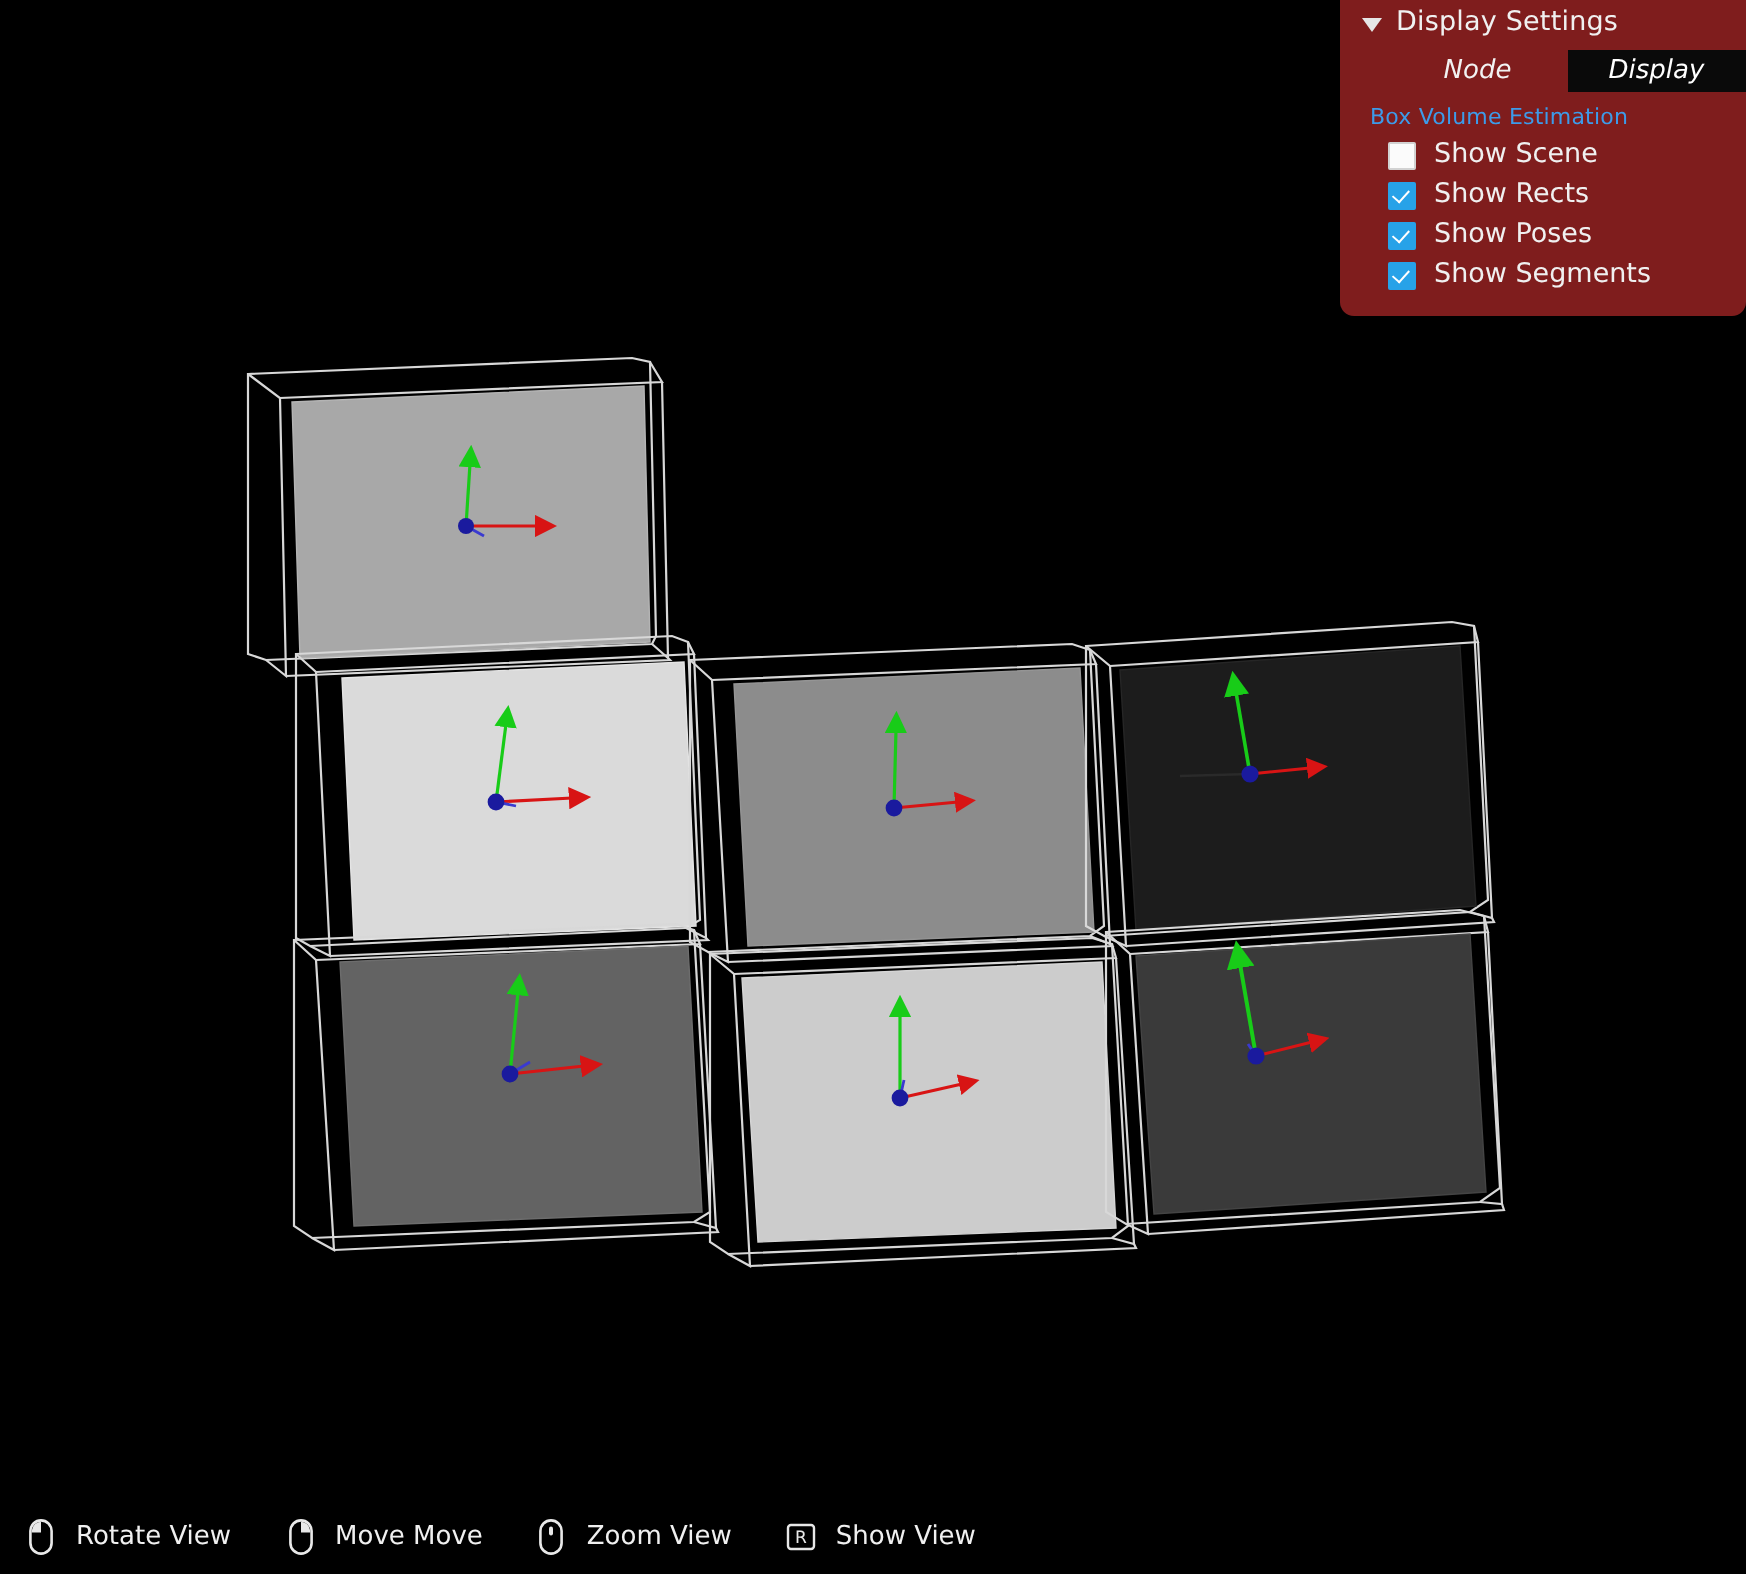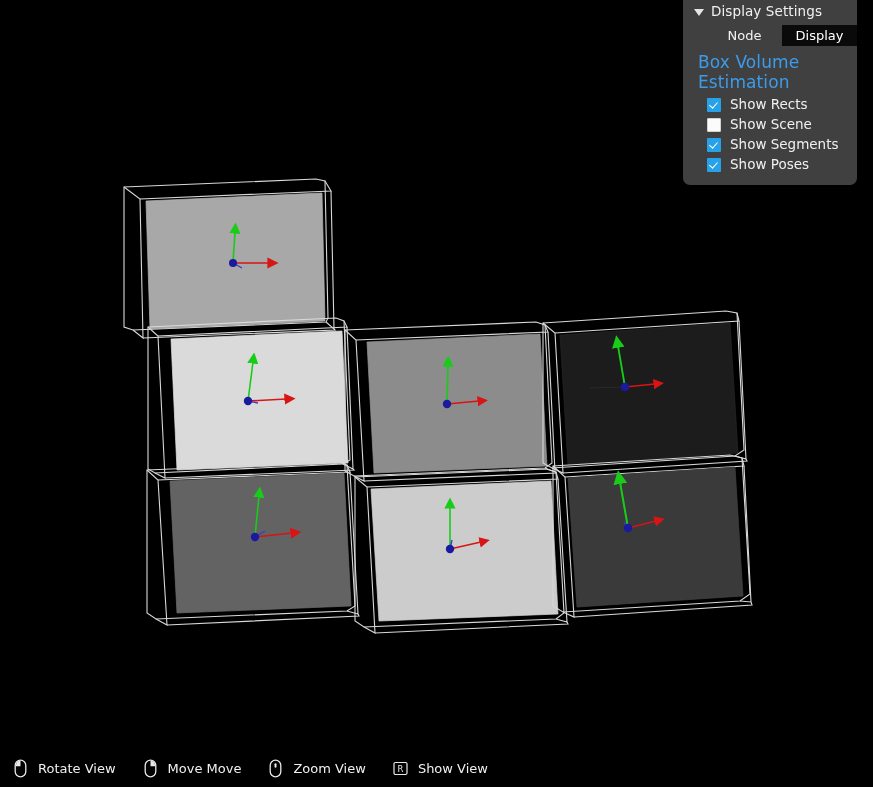--- a/index.html
+++ b/index.html
@@ -30,24 +30,24 @@
     position: absolute;
     left: 0; top: 0;
     width: 873px;
     height: 787px;
     display: block;
   }
 
   
   #display-settings-panel {
     position: absolute;
-    right: 16px;
+    right: 0;
     top: 0;
-    width: 174px;
-    background: #404040;
+    width: 203px;
+    background: #7f1d1d;
     border-bottom-left-radius: 7px;
     border-bottom-right-radius: 7px;
     padding: 0 0 10px 0;
     box-sizing: border-box;
     box-shadow: 0 1px 4px rgba(0,0,0,0.6);
   }
   .panel-title-row {
     display: flex;
     align-items: center;
     padding: 5px 0 4px 11px;
@@ -80,28 +80,29 @@
   .tab {
     flex: 1 1 0;
     display: flex;
     align-items: center;
     justify-content: center;
     font-size: 13px;
     color: #f2f2f2;
     cursor: pointer;
     background: transparent;
     user-select: none;
+    font-style: italic;
   }
   .tab.active {
     background: #0a0a0a;
     color: #ffffff;
   }
 
   .section-header {
-    font-size: 17px;
+    font-size: 11px;
     color: #3d9be9;
     padding: 6px 0 3px 15px;
     letter-spacing: 0.1px;
   }
 
   .check-row {
     display: flex;
     align-items: center;
     gap: 9px;
     padding: 3px 0 3px 24px;
@@ -319,37 +320,37 @@
       <span>Node</span>
     </div>
     <div class="tab active">
       <span>Display</span>
     </div>
   </div>
 
   <div class="section-header">Box Volume Estimation</div>
 
   <div class="check-row">
+    <span class="checkbox unchecked"></span>
+    <span class="check-label">Show Scene</span>
+  </div>
+
+  <div class="check-row">
     <span class="checkbox checked"></span>
     <span class="check-label">Show Rects</span>
   </div>
 
   <div class="check-row">
-    <span class="checkbox unchecked"></span>
-    <span class="check-label">Show Scene</span>
+    <span class="checkbox checked"></span>
+    <span class="check-label">Show Poses</span>
   </div>
 
   <div class="check-row">
     <span class="checkbox checked"></span>
     <span class="check-label">Show Segments</span>
-  </div>
-
-  <div class="check-row">
-    <span class="checkbox checked"></span>
-    <span class="check-label">Show Poses</span>
   </div>
 
 </div>
 
 <div id="help-bar">
 
   <div class="help-item">
     <svg class="help-icon" viewBox="0 0 17 19">
       <rect x="3.2" y="1.2" width="10.6" height="16.6" rx="5.3" ry="5.3" fill="none" stroke="#e8e8e8" stroke-width="1.3"></rect>
       <path d="M3.85,7.2 L3.85,6.5 A4.65,5.3 0 0 1 8.5,1.85 L8.5,7.2 Z" fill="#e8e8e8"></path>

